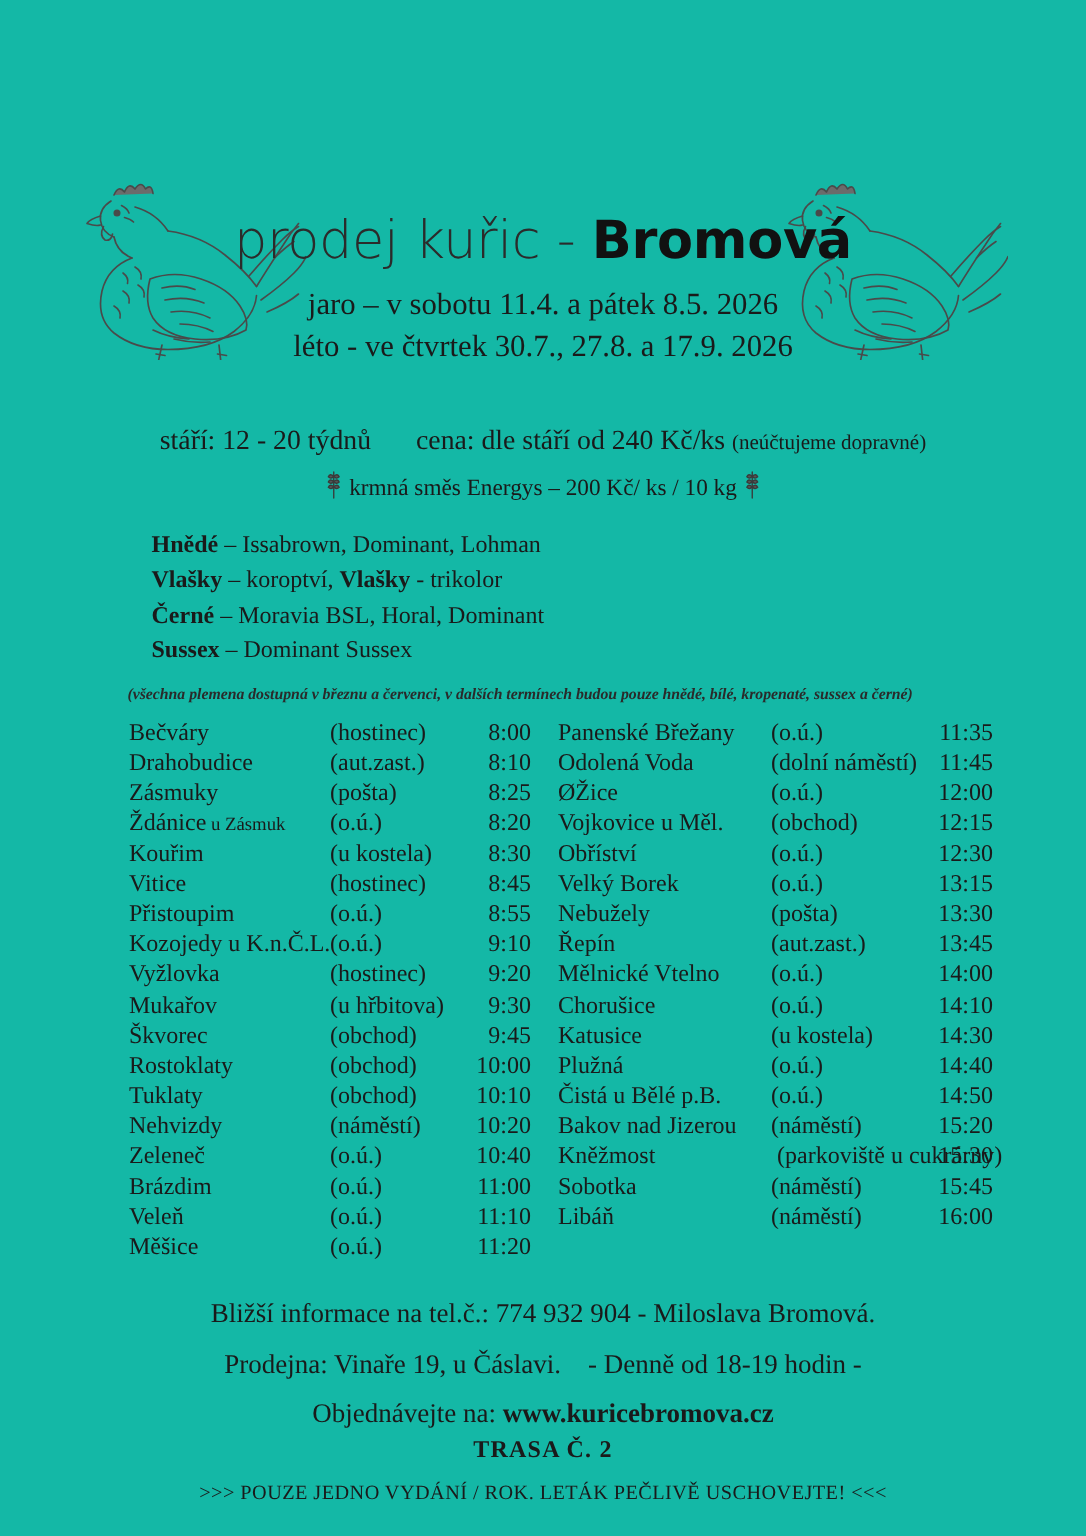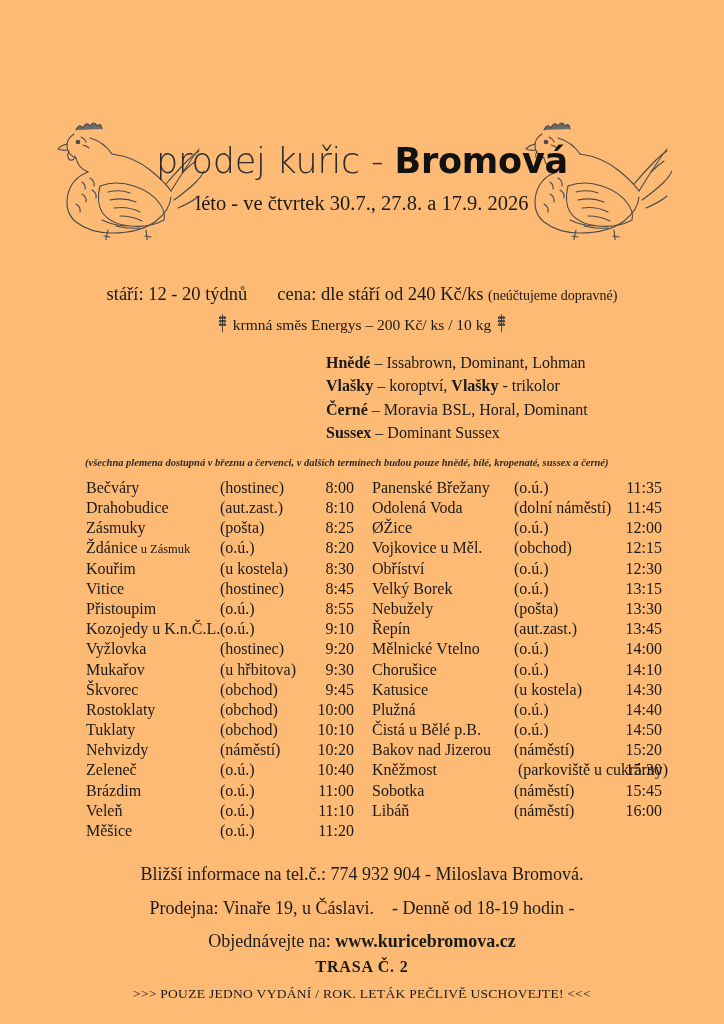--- a/index.html
+++ b/index.html
@@ -4,21 +4,21 @@
 <style>
   html, body {
     margin: 0;
     padding: 0;
     background: #ffffff;
   }
   .page {
     position: relative;
     width: 724px;
     height: 1024px;
-    background: #fdba74;
+    background: #14b8a6;
     color: #1a1a1a;
     font-family: "Liberation Serif", serif;
     overflow: hidden;
     box-sizing: border-box;
   }
 
   
   .header {
     position: relative;
     height: 160px;
@@ -84,21 +84,21 @@
     vertical-align: -3px;
     margin: 0 5px;
   }
   .wheat svg { display: block; }
 
   
   .breeds {
     margin: 17px 0 0 16px;
     padding: 0 78px 0 85px;
     display: flex;
-    justify-content: flex-end;
+    justify-content: flex-start;
     font-size: 16px;
     line-height: 1.47;
   }
   .breeds .col-l { width: 320px; }
   .breeds .col-r { width: 215px; }
   .breeds b { font-weight: 700; }
 
   .note {
     margin-top: 12px;
     padding-left: 85px;
@@ -251,20 +251,21 @@
         <path d="M56 122 l-4 18M52 140 l-9 7M52 140 l-3 10M52 140 l6 8"></path>
         <path d="M94 122 l2 18M96 140 l-8 8M96 140 l2 10M96 140 l9 6"></path>
         <path d="M52 128 l6 1M93 128 l6 1"></path>
         <path d="M12 150 q16-5 32-3M20 156 q18-4 34-2M60 152 q20-5 38-2M96 158 q16-4 32-3" stroke="#777"></path>
       </svg>
     </div>
 
     <div class="title-block">
       <div class="title"><span>prodej kuřic - </span><span class="brand">Bromová</span></div>
       <div class="dates">
+        <div>jaro – v sobotu 11.4. a pátek 8.5.  2026</div>
         <div>léto - ve čtvrtek 30.7., 27.8. a 17.9.  2026</div>
       </div>
     </div>
   </div>
 
   <div class="info">
     <span class="age">stáří: 12 - 20 týdnů</span><span class="gap"></span><span>cena: dle stáří od 240 Kč/ks</span>
     <span class="small">(neúčtujeme dopravné)</span>
   </div>
 

